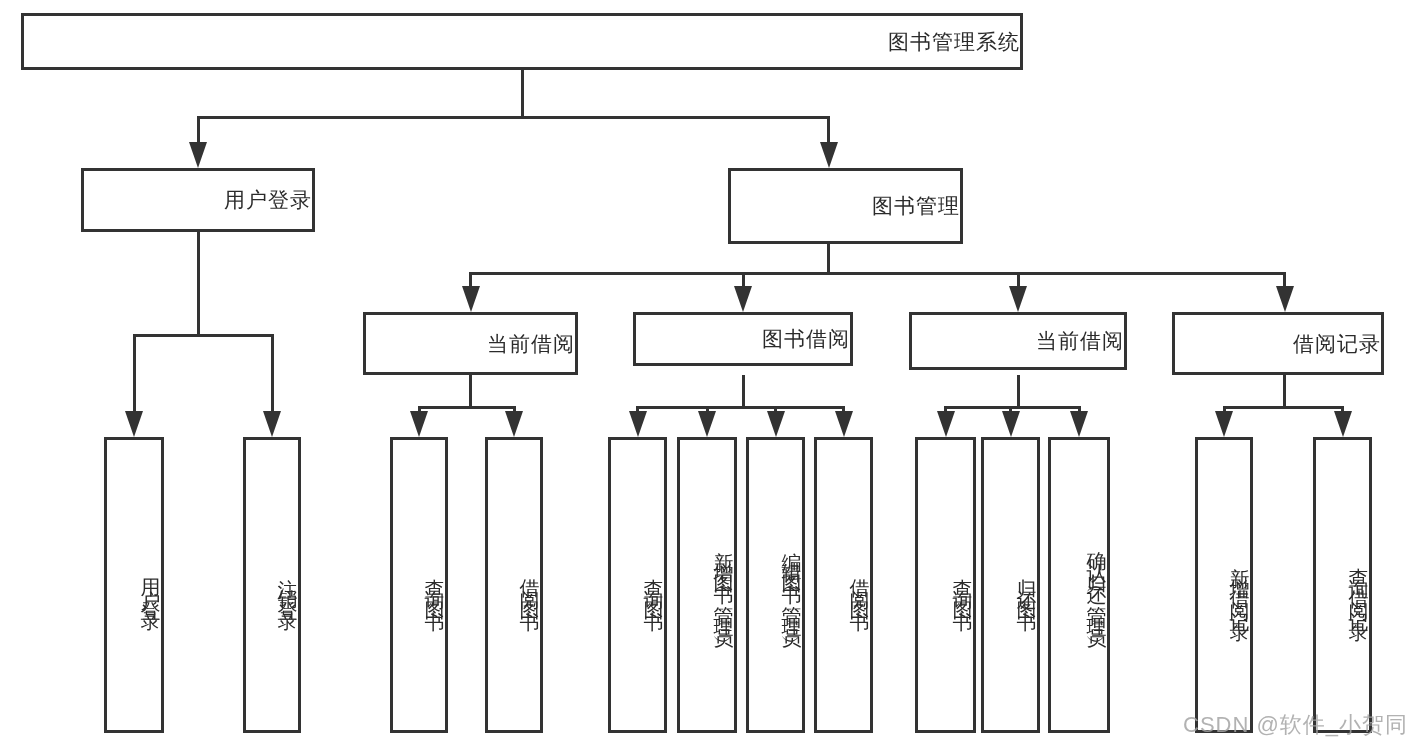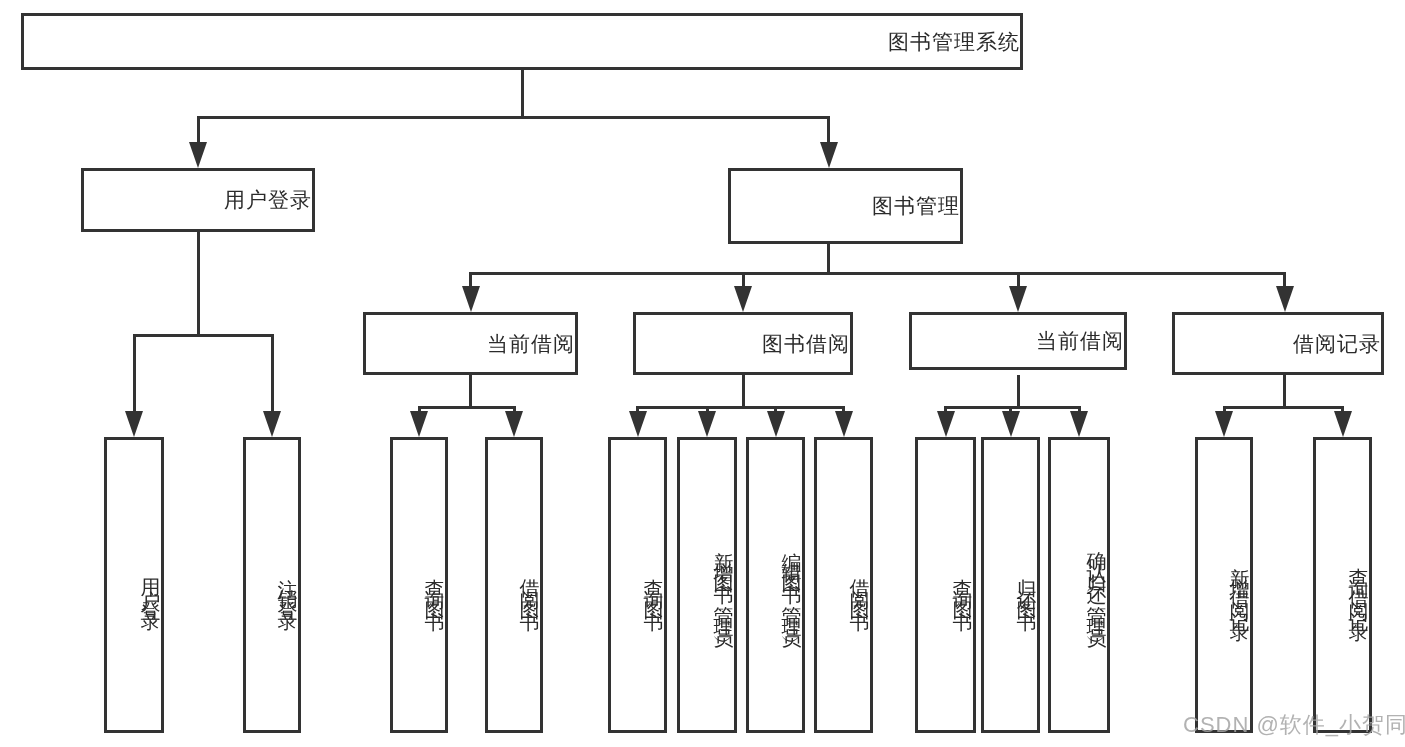--- a/index.html
+++ b/index.html
@@ -69,21 +69,21 @@
   <div class="box" style="left:81px;top:168px;width:234px;height:64px;">
     <span class="hlabel">用户登录</span>
   </div>
   <div class="box" style="left:728px;top:168px;width:235px;height:76px;">
     <span class="hlabel">图书管理</span>
   </div>
 
   <div class="box" style="left:363px;top:312px;width:215px;height:63px;">
     <span class="hlabel">当前借阅</span>
   </div>
-  <div class="box" style="left:633px;top:312px;width:220px;height:63px;">
+  <div class="box" style="left:633px;top:312px;width:220px;height:54px;">
     <span class="hlabel">图书借阅</span>
   </div>
   <div class="box" style="left:909px;top:312px;width:218px;height:58px;">
     <span class="hlabel">当前借阅</span>
   </div>
   <div class="box" style="left:1172px;top:312px;width:212px;height:63px;">
     <span class="hlabel">借阅记录</span>
   </div>
 
   <div class="box" style="left:104px;top:437px;width:60px;height:296px;">

